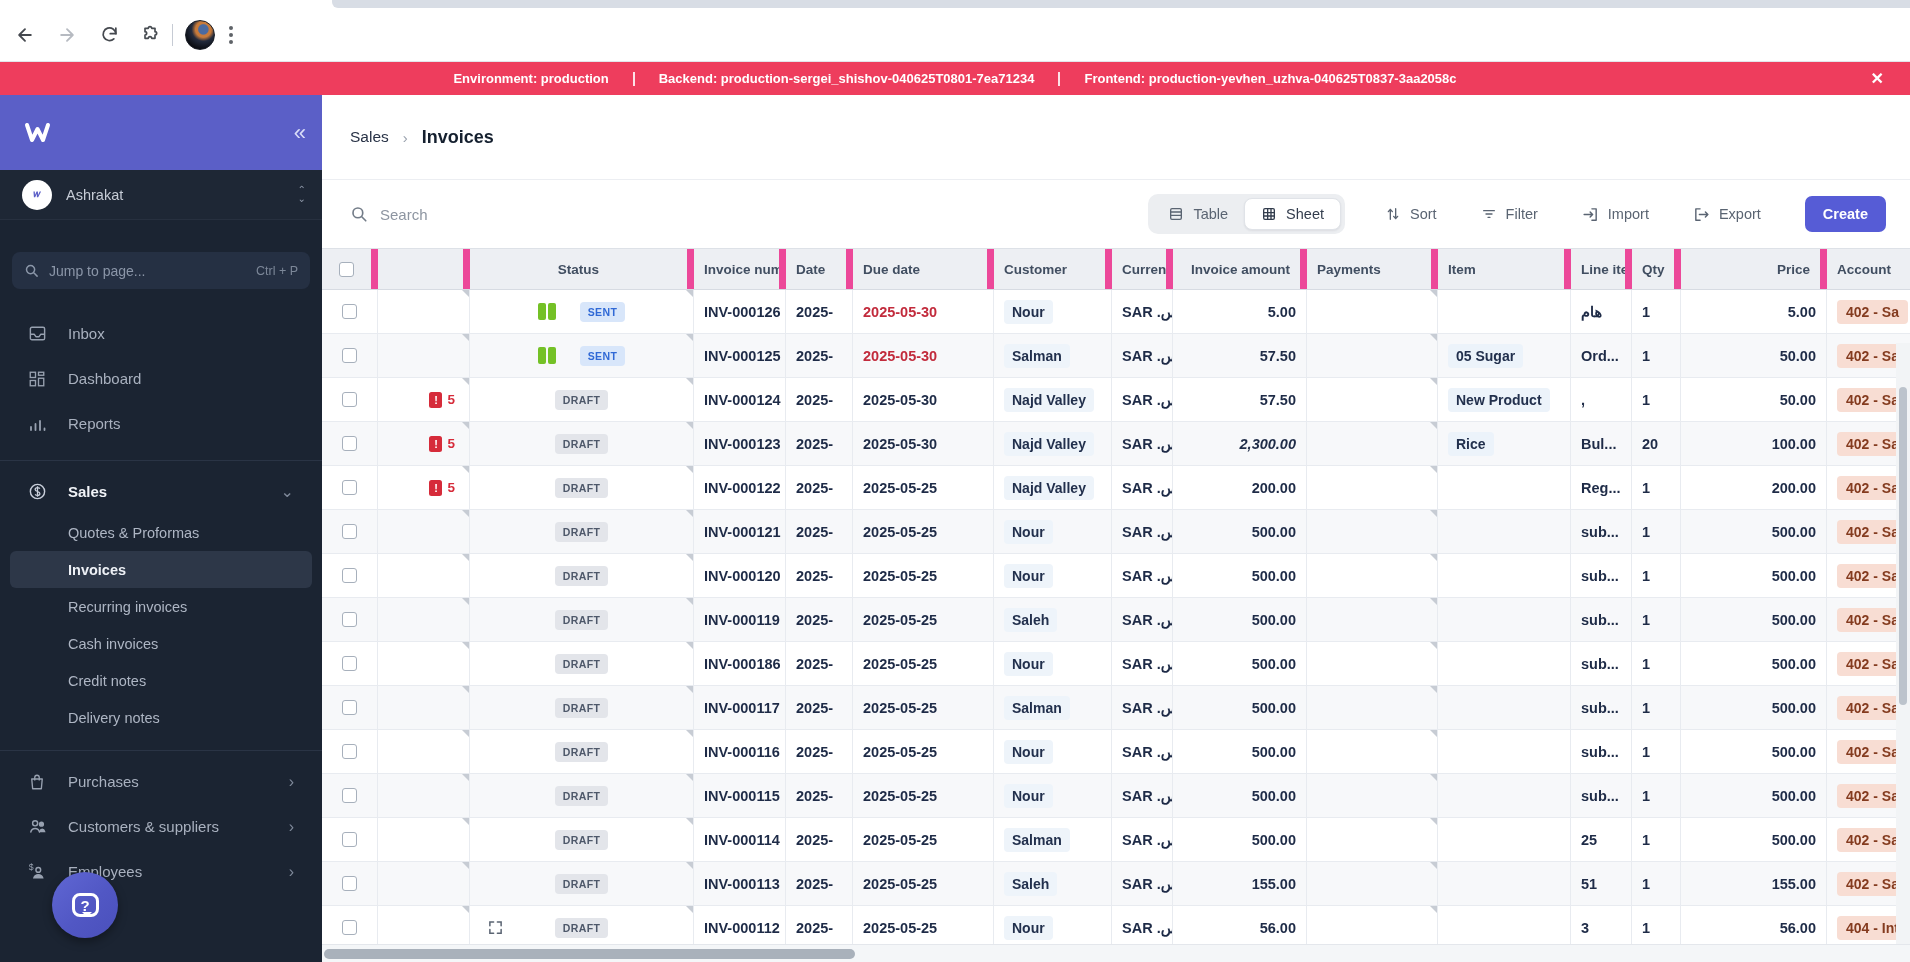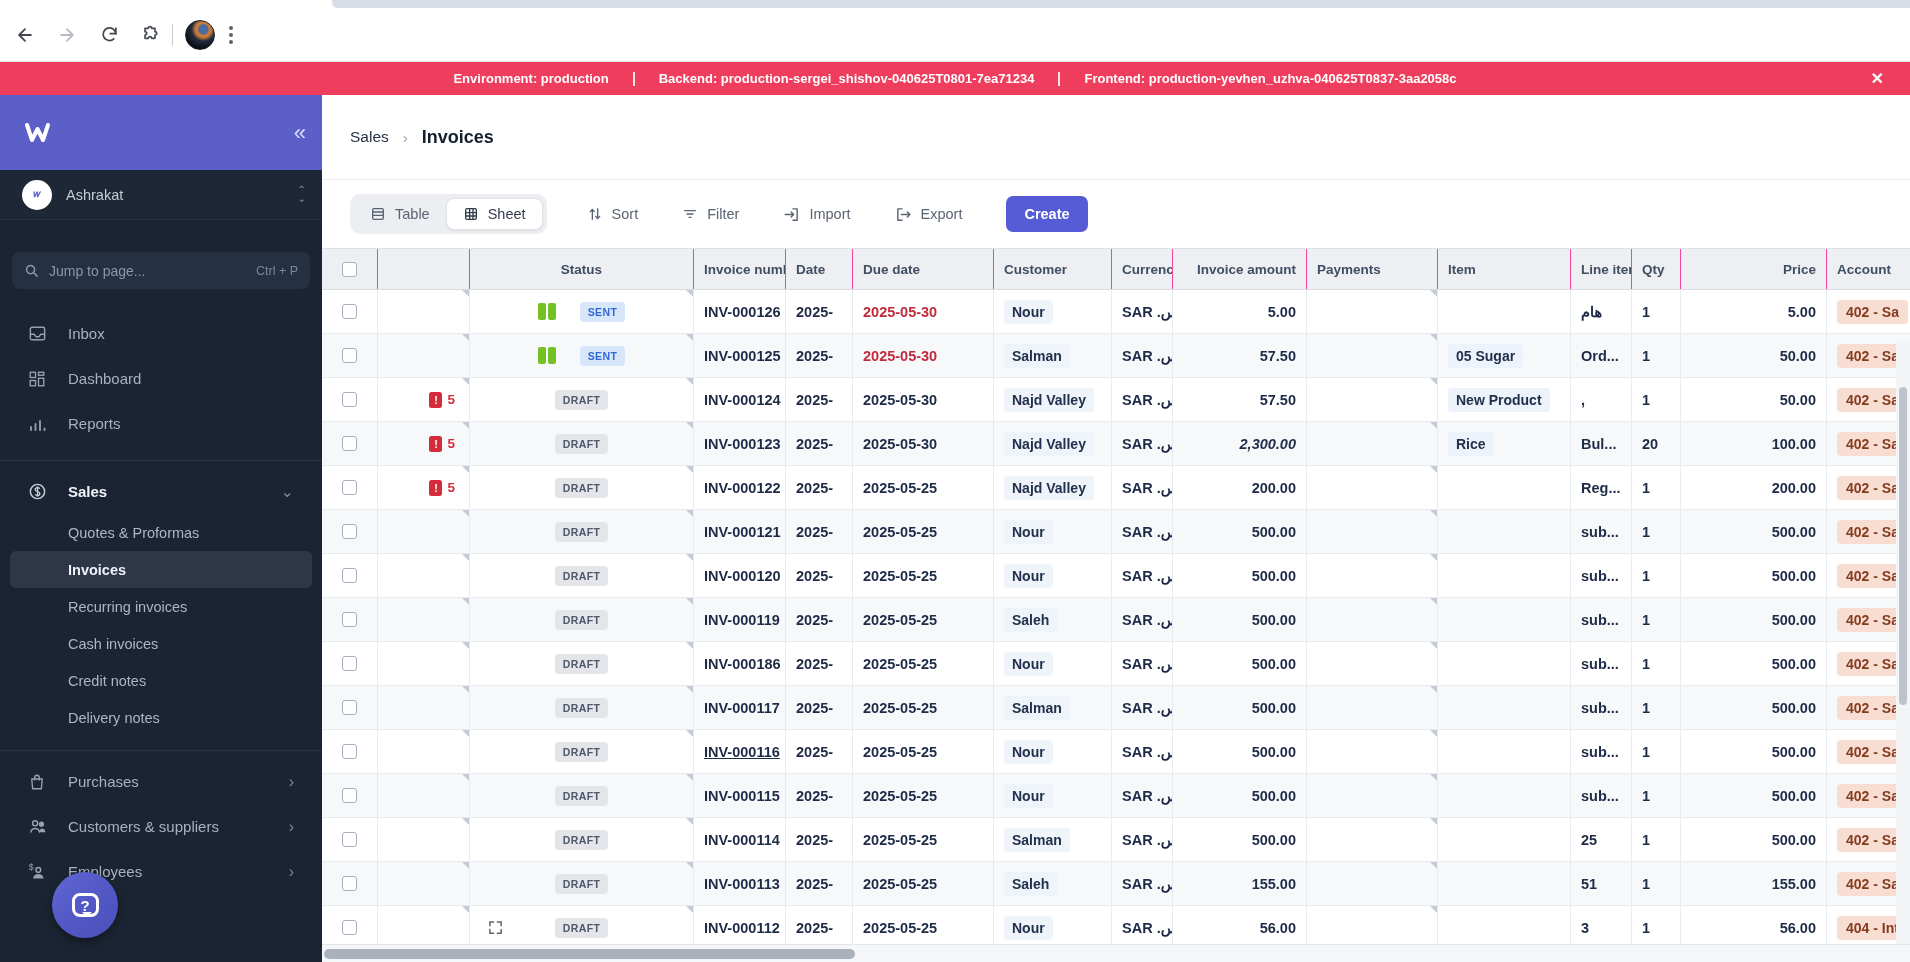--- a/index.html
+++ b/index.html
@@ -61,21 +61,21 @@
   .search { display:flex; align-items:center; gap:12px; color:#8d95a1; font-size:15px; flex:1; }
   .seg { background:#eceef1; border-radius:10px; padding:4px; display:flex; margin-right:40px; }
   .seg .opt { display:flex; align-items:center; gap:9px; font-size:14.5px; color:#5a6472; padding:7px 16px; border-radius:8px; }
   .seg .on { background:#fff; border:1px solid #e0e3e8; box-shadow:0 1px 2px rgba(20,30,50,.08); color:#333d4d; }
   .tbtn { display:flex; align-items:center; gap:9px; font-size:14.5px; color:#5a6472; margin-right:44px; white-space:nowrap; }
   .create { background:#565cd6; color:#fff; font-size:14.5px; font-weight:600; border:none; border-radius:7px; padding:10px 18px; }
 
   
   .tablewrap { position:absolute; left:0; top:153px; right:0; bottom:18px; overflow:hidden; }
   .thead { display:flex; height:42px; background:#edeff3; border-top:1px solid #dde1e7; border-bottom:1px solid #d7dbe2; }
-  .hcell { flex:none; display:flex; align-items:center; padding:0 10px; font-size:13.5px; font-weight:700; color:#414e61; border-right:1px solid #ec4899; overflow:hidden; white-space:nowrap; }
+  .hcell { flex:none; display:flex; align-items:center; padding:0 10px; font-size:13.5px; font-weight:700; color:#414e61; border-right:7px solid #ec4899; overflow:hidden; white-space:nowrap; }
   .hcell.c { justify-content:center; }
   .trow { display:flex; height:44px; border-bottom:1px solid #e8ebf0; background:#fff; }
   .trow.alt { background:#f7f8fa; }
   .tcell { flex:none; display:flex; align-items:center; padding:0 10px; font-size:14.5px; border-right:1px solid #e8ebf0; overflow:hidden; white-space:nowrap; position:relative; }
   .tcell.r, .hcell.r { justify-content:flex-end; }
   .tcell.c { justify-content:center; }
   .strong { color:#1e2b47; font-weight:600; }
   .overdue { color:#c22b3c !important; }
   .clip { padding-right:0; }
   .tri:after { content:''; position:absolute; top:0; right:0; border-top:7px solid #c7ccd4; border-left:7px solid transparent; }
@@ -281,20 +281,29 @@
       </div>
   </div>
 
   <div class="main">
     <div class="crumbrow">
       <span class="crumb-sec">Sales</span>
       <span class="crumb-chev">›</span>
       <span class="crumb-page">Invoices</span>
     </div>
     <div class="toolbar">
+      <div class="search">
+        <span class="icg">
+            <svg width="18" height="18" viewBox="0 0 24 24" fill="none" stroke="#737c88" stroke-width="2.2" stroke-linecap="round">
+              <circle cx="10.5" cy="10.5" r="6.5"></circle>
+              <path d="M16 16l5 5"></path>
+            </svg>
+          </span>
+        <span>Search</span>
+      </div>
       <div class="seg">
         <div class="opt">
           <span class="icg">
               <svg width="16" height="16" viewBox="0 0 24 24" fill="none" stroke="#5a6472" stroke-width="2">
                 <rect x="4" y="4" width="16" height="16" rx="2"></rect>
                 <path d="M4 9h16M4 14h16"></path>
               </svg>
             </span>
           <span>Table</span>
         </div>
@@ -658,21 +667,21 @@
             </div>
           </div>
           <div class="trow">
             <div class="tcell c" style="width: 56px;">
               <span class="cb"></span>
             </div>
             <div class="tcell tri ind" style="width: 92px;"></div>
             <div class="tcell tri c" style="width: 224px;">
               <span class="badge draft">DRAFT</span>
             </div>
-            <div class="tcell strong clip" style="width: 92px; text-decoration: underline;">INV-000116</div>
+            <div class="tcell strong clip" style="width: 92px;">INV-000116</div>
             <div class="tcell strong clip" style="width: 67px;">2025-</div>
             <div class="tcell strong" style="width: 141px;">2025-05-25</div>
             <div class="tcell" style="width: 118px;">
               <span class="chip">Nour</span>
             </div>
             <div class="tcell strong clip" style="width: 61px;">
               <span>SAR <bdo dir="rtl">س.</bdo></span>
             </div>
             <div class="tcell r strong" style="width: 134px;">500.00</div>
             <div class="tcell tri" style="width: 131px;"></div>

